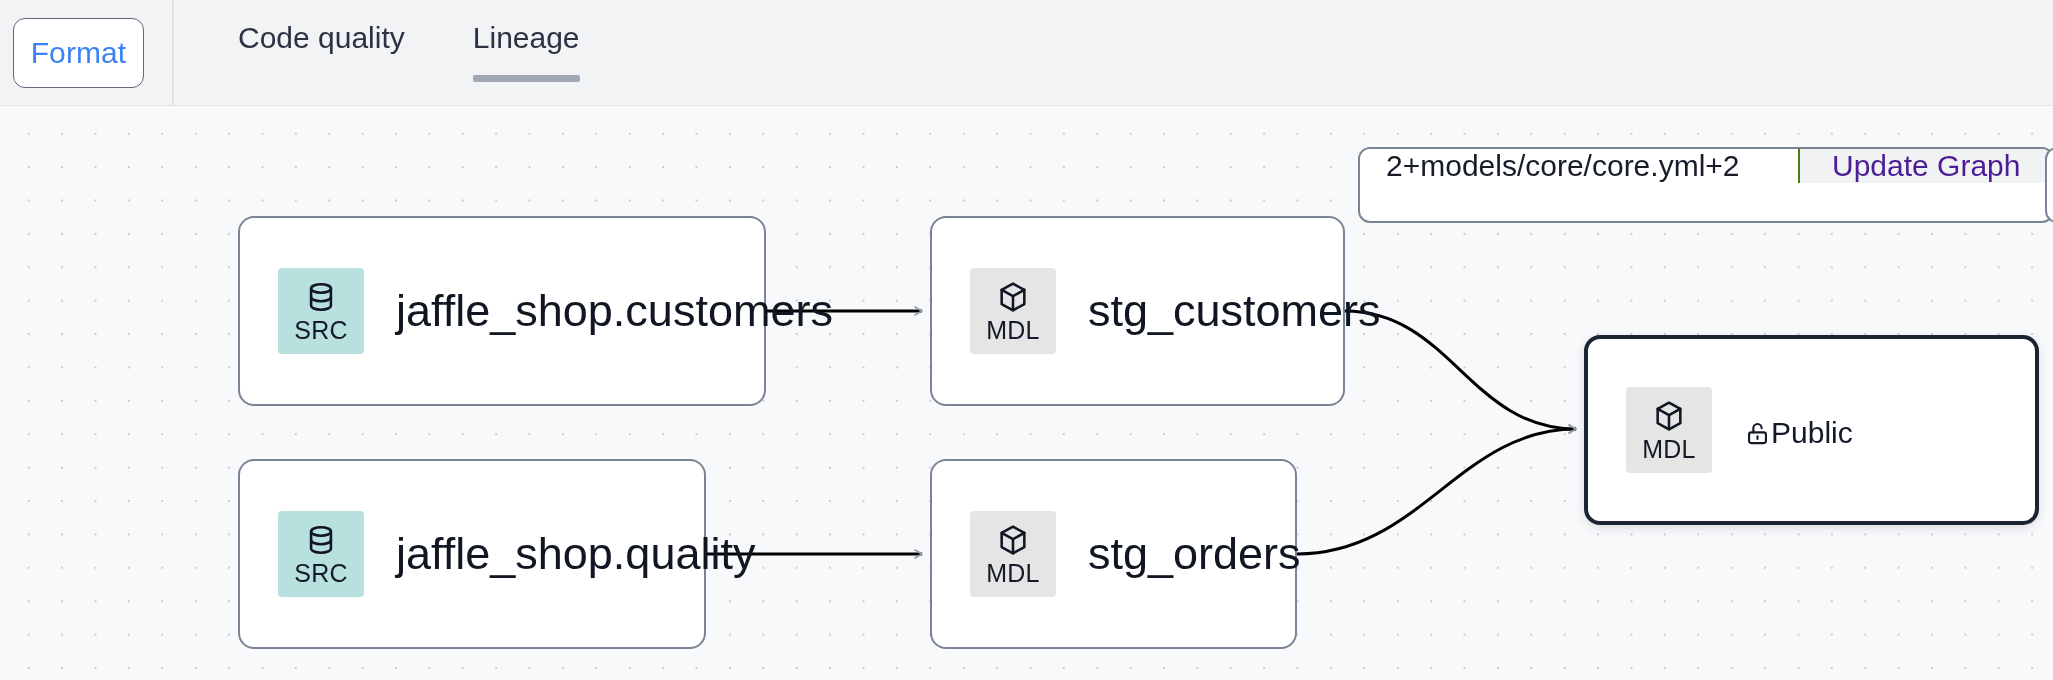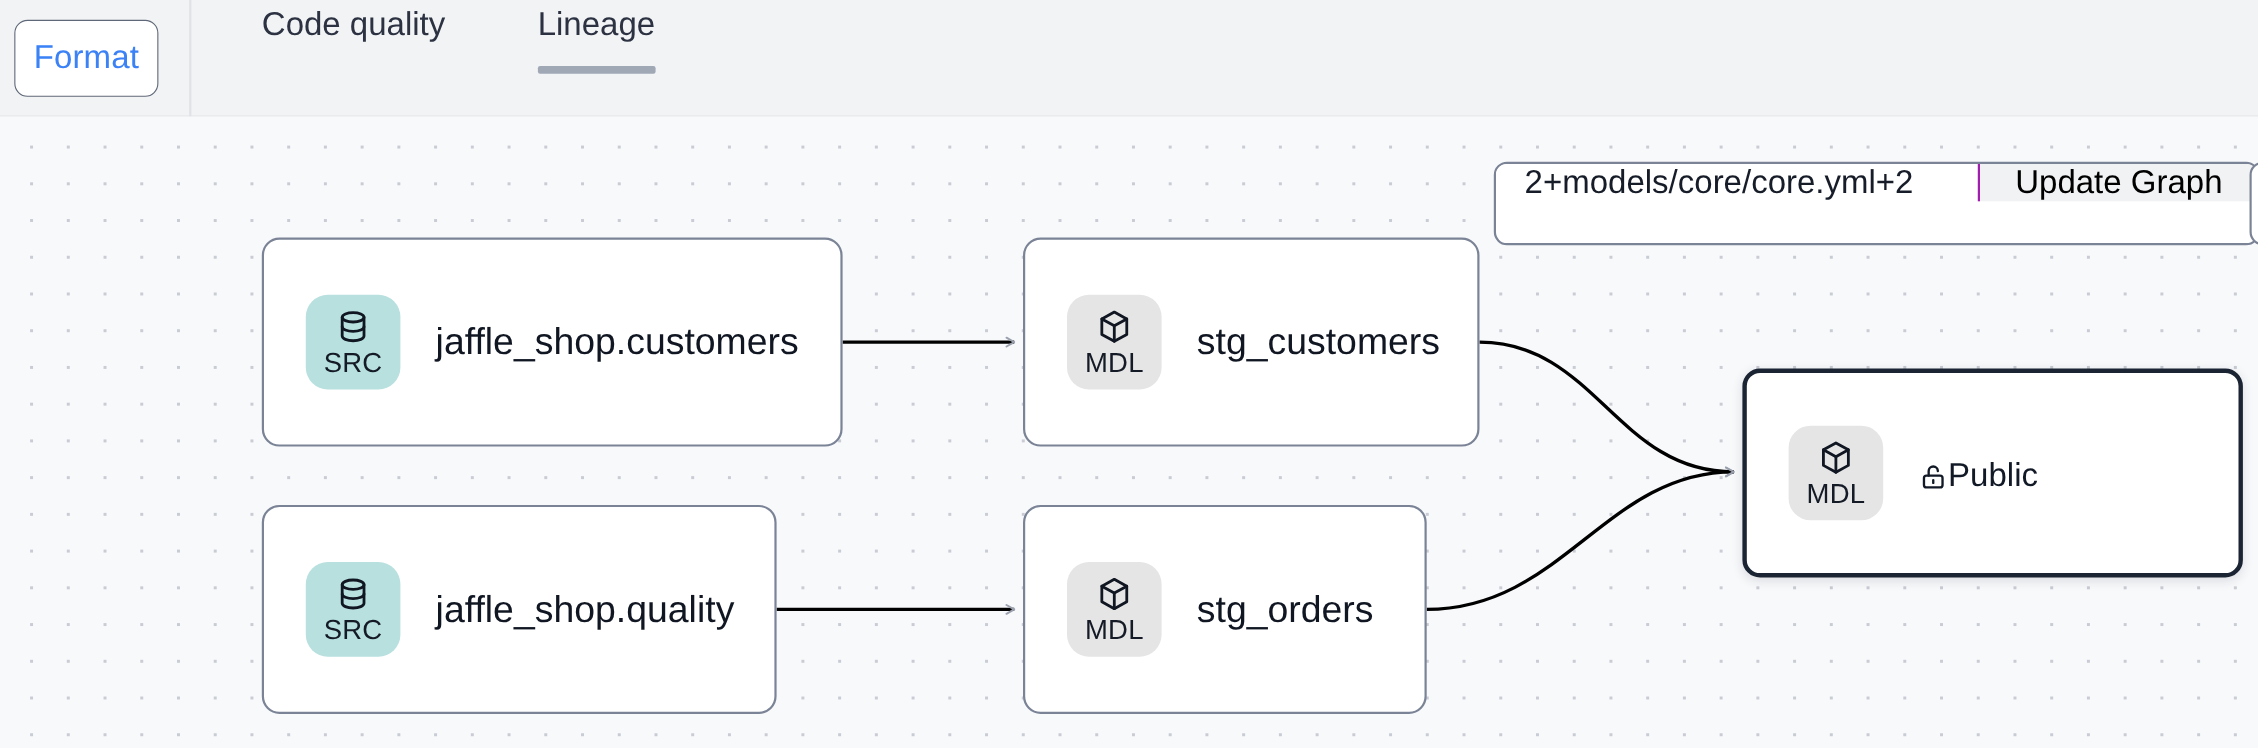--- a/index.html
+++ b/index.html
@@ -55,22 +55,21 @@
     height: 106px;
     background: #e0e2e6;
   }
 
   .tabs {
     position: absolute;
     left: 172px;
     top: 0;
     height: 76px;
     display: flex;
-    align-items: flex-end;
-    gap: 16px;
+    align-items: center;
   }
 
   .tab {
     position: relative;
     height: 106px;
     display: flex;
     align-items: center;
     padding: 0 40px;
     font-size: 30px;
     color: #2c3242;
@@ -124,21 +123,21 @@
   }
   .node.selected {
     border: 4px solid #1b2433;
     box-shadow: 0 3px 10px rgba(20,28,45,0.13);
   }
 
   .badge {
     flex: none;
     width: 86px;
     height: 86px;
-    border-radius: 20px;
+    border-radius: 4px;
     margin-left: 38px;
     display: flex;
     flex-direction: column;
     align-items: center;
     justify-content: center;
     gap: 1px;
   }
   .badge.src { background: #b7e0df; }
   .badge.mdl { background: #e5e5e5; }
 
@@ -153,21 +152,21 @@
   }
 
   .node-body {
     margin-left: 32px;
     display: flex;
     flex-direction: column;
     justify-content: center;
   }
 
   .node-title {
-    font-size: 34px;
+    font-size: 45px;
     color: #101622;
     line-height: 1.12;
     white-space: nowrap;
   }
 
   .node-sub {
     display: flex;
     align-items: center;
     gap: 0;
     margin-top: 6px;
@@ -212,23 +211,23 @@
     white-space: nowrap;
     cursor: text;
   }
 
   .graph-update-btn {
     display: flex;
     align-items: center;
     justify-content: center;
     padding: 0 32px;
     background: #f1f2f4;
-    border-left: 2px solid #a21caf;
-    font-size: 30px;
-    color: #000000;
+    border-left: 2px solid #4d7c0f;
+    font-size: 30px;
+    color: #4c1d95;
     white-space: nowrap;
     cursor: pointer;
   }
 
   .graph-extra {
     position: absolute;
     left: 2045px;
     top: 41px;
     width: 120px;
     height: 76px;

